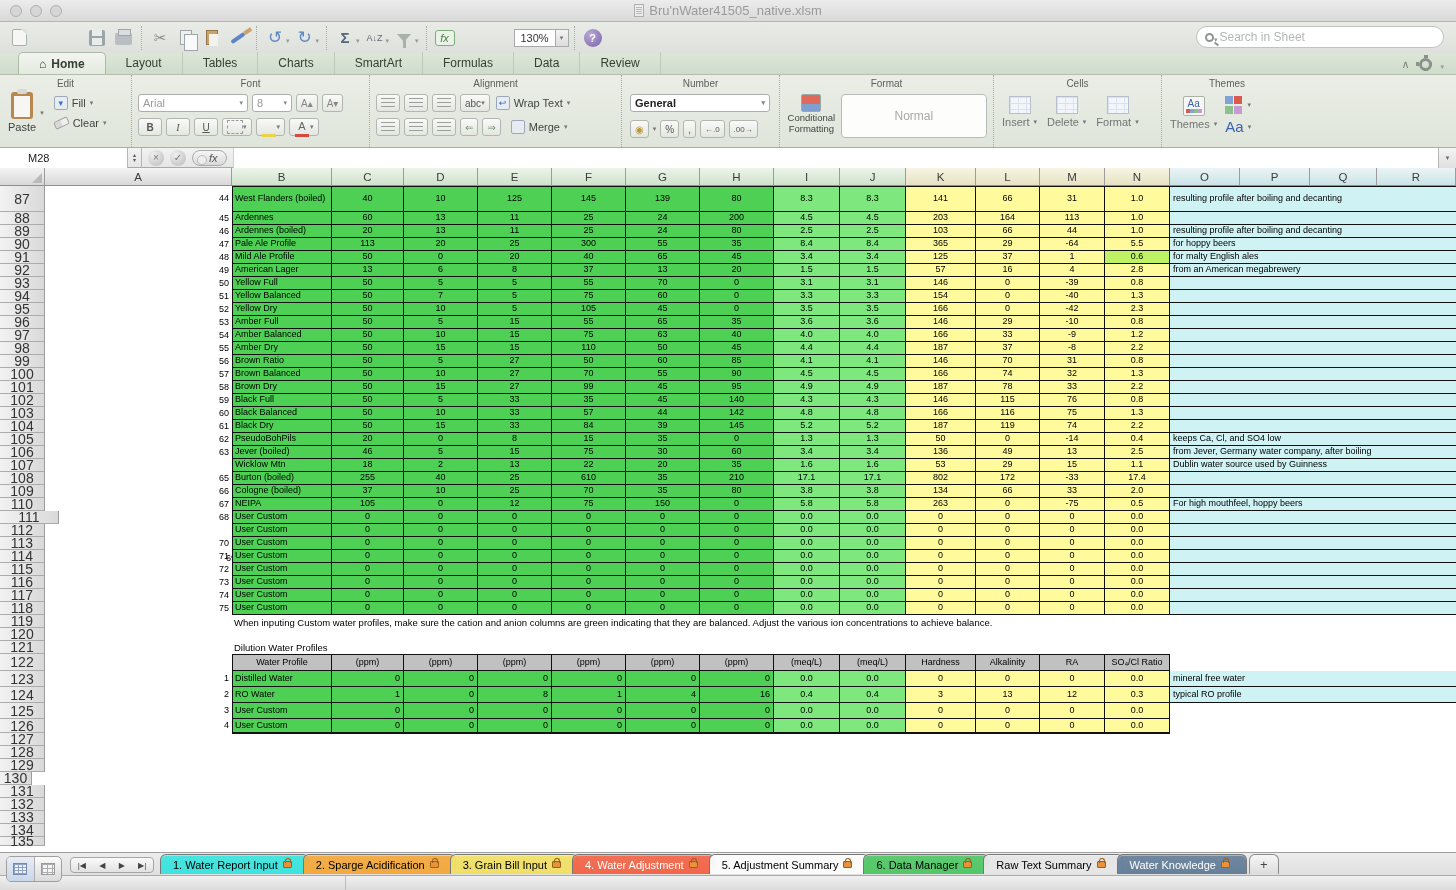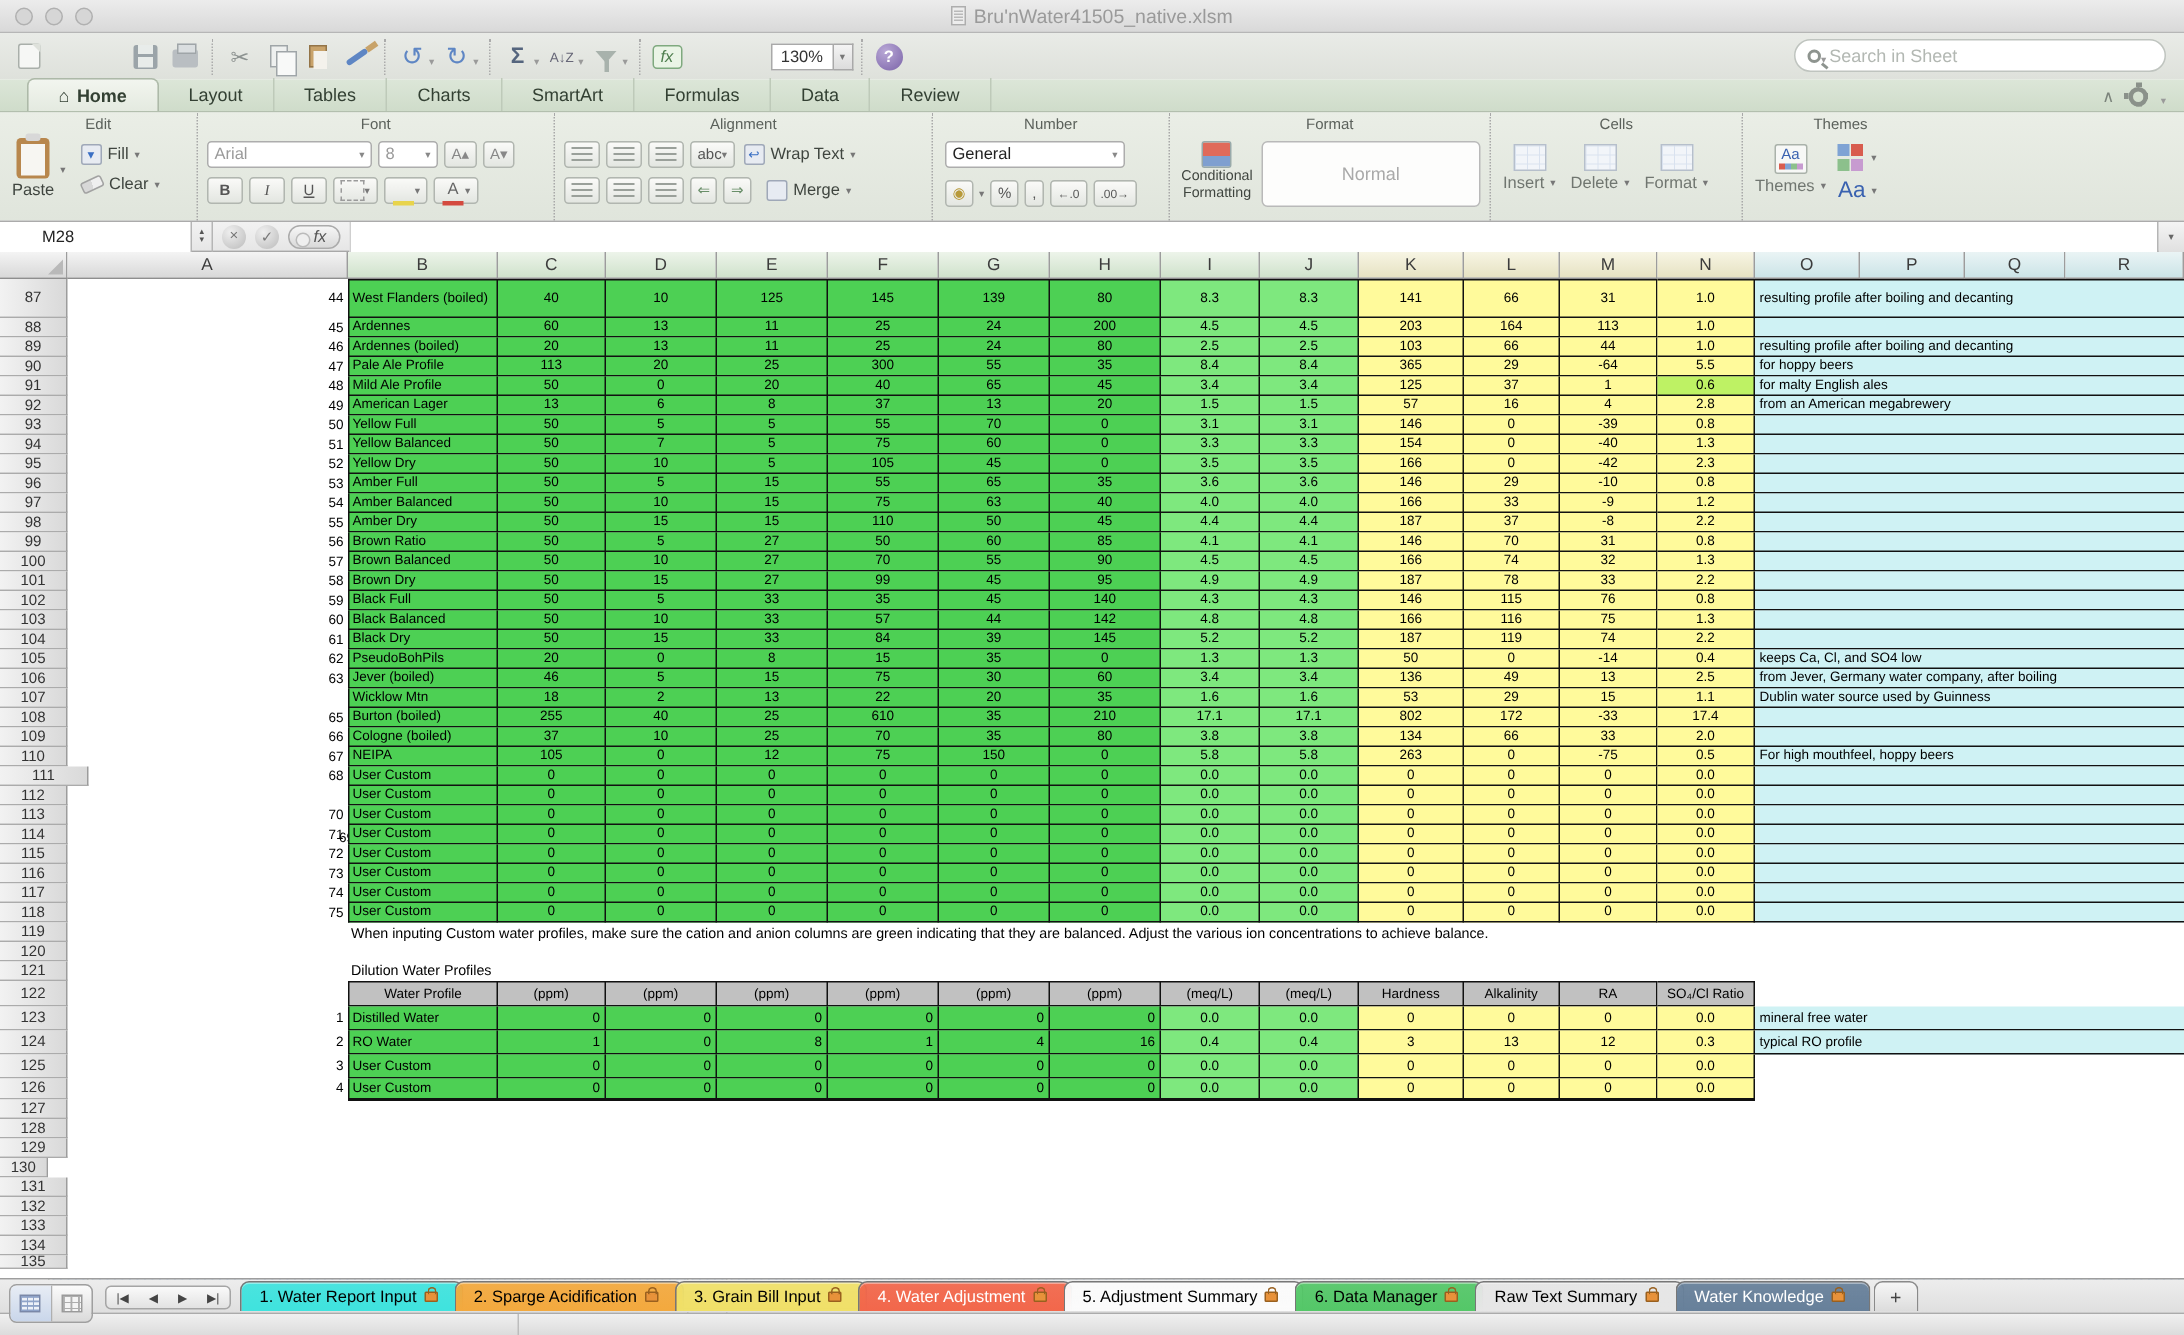--- a/index.html
+++ b/index.html
@@ -101,21 +101,21 @@
   
   .grid { position:absolute; top:168px; left:0; width:1456px; height:684px; }
   .colheaders { position:absolute; top:0; left:0; width:1456px; height:18px; }
   .ch { position:absolute; top:0; height:18px; border-right:1px solid #9C9C9C; border-bottom:1px solid #8E8E8E; background:linear-gradient(#F4F4F4,#D8D8D8); font-size:11.5px; color:#3C3C3C; display:flex; align-items:center; justify-content:center; }
   .ch.tg { background:linear-gradient(#EDF4EA,#CFE2CB); }
   .ch.ty { background:linear-gradient(#F7F5E4,#E6E2C2); }
   .ch.tb { background:linear-gradient(#EAF4F5,#CBE4E7); }
   .corner { position:absolute; left:0; top:0; width:45px; height:18px; background:linear-gradient(#F4F4F4,#D8D8D8); border-right:1px solid #9C9C9C; border-bottom:1px solid #8E8E8E; }
   .corner:after { content:""; position:absolute; right:2px; bottom:2px; border-style:solid; border-width:0 0 10px 10px; border-color:transparent transparent #B9B9B9 transparent; }
   .sheet { position:absolute; top:18px; left:0; width:1456px; height:666px; background:#fff; overflow:hidden; }
-  .rh { position:absolute; left:0; width:45px; background:linear-gradient(90deg,#F2F2F2,#D9D9D9); border-right:1px solid #9C9C9C; border-bottom:1px solid #ABABAB; font-size:10px; color:#333; display:flex; align-items:center; justify-content:center; }
+  .rh { position:absolute; left:0; width:45px; background:linear-gradient(90deg,#F2F2F2,#D9D9D9); border-right:1px solid #9C9C9C; border-bottom:1px solid #ABABAB; font-size:14px; color:#333; display:flex; align-items:center; justify-content:center; }
   .cell { position:absolute; font-size:9px; color:#000; display:flex; align-items:center; overflow:hidden; line-height:1.05; }
   .tcell { border-right:1px solid #111; border-bottom:1px solid #111; }
   .bl { border-left:1px solid #111; } .bt { border-top:1px solid #111; }
   .ctr { justify-content:center; text-align:center; }
   .lft { padding-left:2px; } .rgt { justify-content:flex-end; padding-right:3px; text-align:right; }
   .notecell { border-bottom:1px solid #111; padding-left:3px; }
   .freetext { position:absolute; font-size:9.5px; color:#000; white-space:nowrap; }
 
   
   .tabbar { position:absolute; top:852px; left:0; width:100%; height:23px; background:linear-gradient(#EDEDED,#DFDFDF); border-top:1px solid #9E9E9E; }
@@ -354,21 +354,21 @@
             <span class="fill-ic"></span>
             <span style="font-size:11px;color:#3F453F;">Merge</span>
             <span class="dd">▾</span>
           </span>
       </div>
     </div>
 
     <div class="rgroup" style="width:158px;">
       <div class="rgroup-label">Number</div>
       <div class="rc" style="padding:2px 8px 0;">
-        <span class="combo" style="width:120px;color:#222;">
+        <span class="combo" style="width:140px;color:#222;font-weight:bold;">
             <span>General</span>
             <span class="ca">▾</span>
           </span>
       </div>
       <div class="rc" style="padding:8px 8px 0;">
         <span class="minibtn" style="color:#B89A3A;">◉</span>
           <span class="dd">▾</span>
         <span class="minibtn">%</span>
         <span class="minibtn">,</span>
         <span class="minibtn" style="font-size:8px;">←.0</span>

